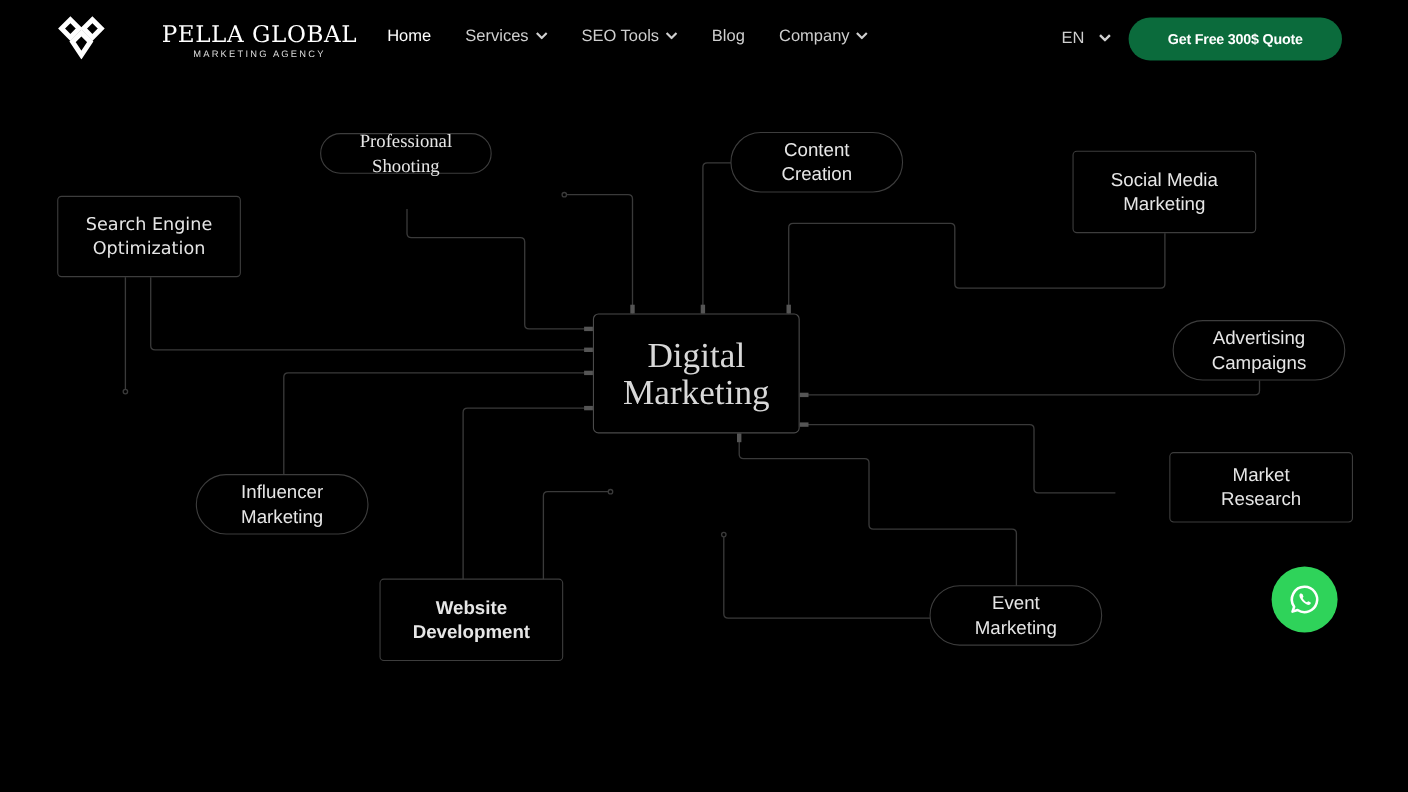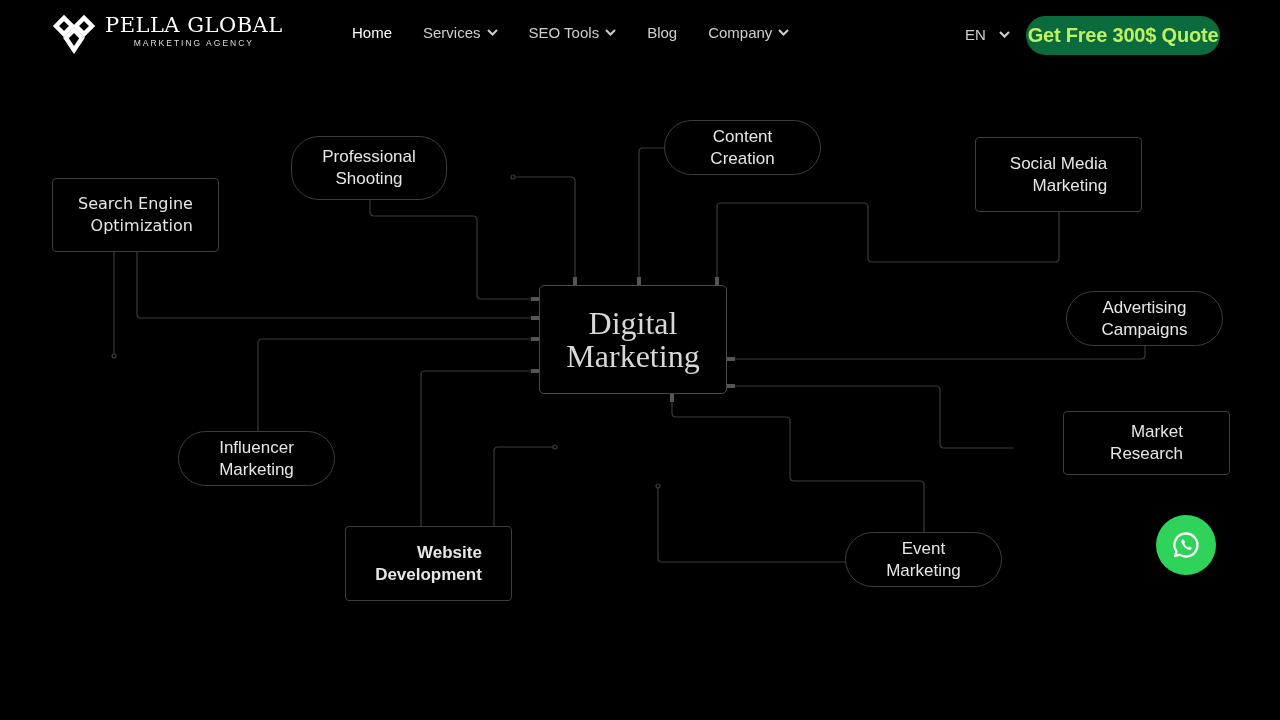--- a/index.html
+++ b/index.html
@@ -1,39 +1,39 @@
 <!DOCTYPE html>
 <html><head>
 <meta charset="utf-8">
 <style>
   * { box-sizing: border-box; margin: 0; padding: 0; }
   html, body { width: 1280px; height: 720px; background: #000; overflow: hidden; }
   body { font-family: "Liberation Sans", sans-serif; color: #e8e8e8; position: relative; }
 
   
   .header { position: absolute; left: 0; top: 0; width: 1280px; height: 70px; }
-  .logo { position: absolute; left: 52px; top: 14px; display: flex; align-items: flex-start; }
+  .logo { position: absolute; left: 52px; top: 14px; display: flex; align-items: flex-end; gap: 42px; }
   .logo-mark { width: 44px; height: 40px; }
   .logo-text { margin-left: 9px; display: flex; flex-direction: column; align-items: center; }
   .logo-title { font-family: "DejaVu Serif", serif; font-size: 21px; color: #fff; letter-spacing: 0.5px; line-height: 22px; font-weight: normal; }
   .logo-sub { font-size: 8.5px; letter-spacing: 2px; color: #ddd; margin-top: 2px; }
 
   .nav { position: absolute; top: 24px; left: 352px; display: flex; align-items: center; }
   .nav-item { font-size: 15px; color: #cfcfcf; margin-right: 31px; display: flex; align-items: center; cursor: pointer; }
   .nav-item.active { color: #fff; }
   .chev { width: 11px; height: 7px; margin-left: 6px; }
 
   .lang { position: absolute; left: 965px; top: 26px; font-size: 15px; color: #cfcfcf; display: flex; align-items: center; cursor: pointer; }
   .lang .chev { margin-left: 13px; }
-  .quote-btn { position: absolute; left: 1026px; top: 16px; width: 194px; height: 39px; border-radius: 20px; background: #0b6b3c; color: #bef264; font-size: 20px; font-weight: bold; display: flex; align-items: center; justify-content: center; cursor: pointer; letter-spacing: -0.2px; }
+  .quote-btn { position: absolute; left: 1026px; top: 16px; width: 194px; height: 39px; border-radius: 20px; background: #0b6b3c; color: #ffffff; font-size: 13px; font-weight: bold; display: flex; align-items: center; justify-content: center; cursor: pointer; letter-spacing: -0.2px; }
 
   
   .diagram { position: absolute; left: 0; top: 0; width: 1280px; height: 720px; }
   .node { position: absolute; border: 1px solid #3d3d3d; background: #000; color: #e6e6e6; font-size: 17px; line-height: 22px; text-align: center; display: flex; align-items: center; justify-content: center; white-space: pre-line; cursor: pointer; }
-  .node.rect { border-radius: 4px; text-align: right; }
+  .node.rect { border-radius: 4px; }
   .node.pill { border-radius: 28px; }
   .hub { position: absolute; left: 539px; top: 285px; width: 188px; height: 109px; border: 1px solid #4a4a4a; border-radius: 5px; background: #000; color: #d8d8d8; font-family: Liberation Serif, serif; font-size: 32px; line-height: 33px; display: flex; align-items: center; justify-content: center; text-align: center; white-space: pre-line; }
 
   .wa { position: absolute; left: 1156px; top: 515px; width: 60px; height: 60px; border-radius: 50%; background: #2fd35a; display: flex; align-items: center; justify-content: center; cursor: pointer; }
 </style>
 </head>
 <body>
 
 <div class="diagram">
   <svg width="1280" height="720" style="position:absolute;left:0;top:0">
@@ -79,21 +79,21 @@
       <rect x="727" y="384" width="8" height="4"></rect>
       <rect x="670" y="394" width="4" height="8"></rect>
     </g>
   </svg>
 
   <div class="hub">Digital
 Marketing</div>
 
   <div class="node rect" style="left:52px;top:178px;width:167px;height:74px;font-family:'DejaVu Sans',sans-serif;font-size:16px;">Search Engine
 Optimization</div>
-  <div class="node pill" style="left:291px;top:136px;width:156px;height:64px;">Professional
+  <div class="node pill" style="left:291px;top:121px;width:156px;height:37px;font-family:Liberation Serif, serif;">Professional
 Shooting</div>
   <div class="node pill" style="left:664px;top:120px;width:157px;height:55px;">Content
 Creation</div>
   <div class="node rect" style="left:975px;top:137px;width:167px;height:75px;">Social Media
 Marketing</div>
   <div class="node pill" style="left:1066px;top:291px;width:157px;height:55px;">Advertising
 Campaigns</div>
   <div class="node rect" style="left:1063px;top:411px;width:167px;height:64px;">Market
 Research</div>
   <div class="node pill" style="left:845px;top:532px;width:157px;height:55px;">Event

